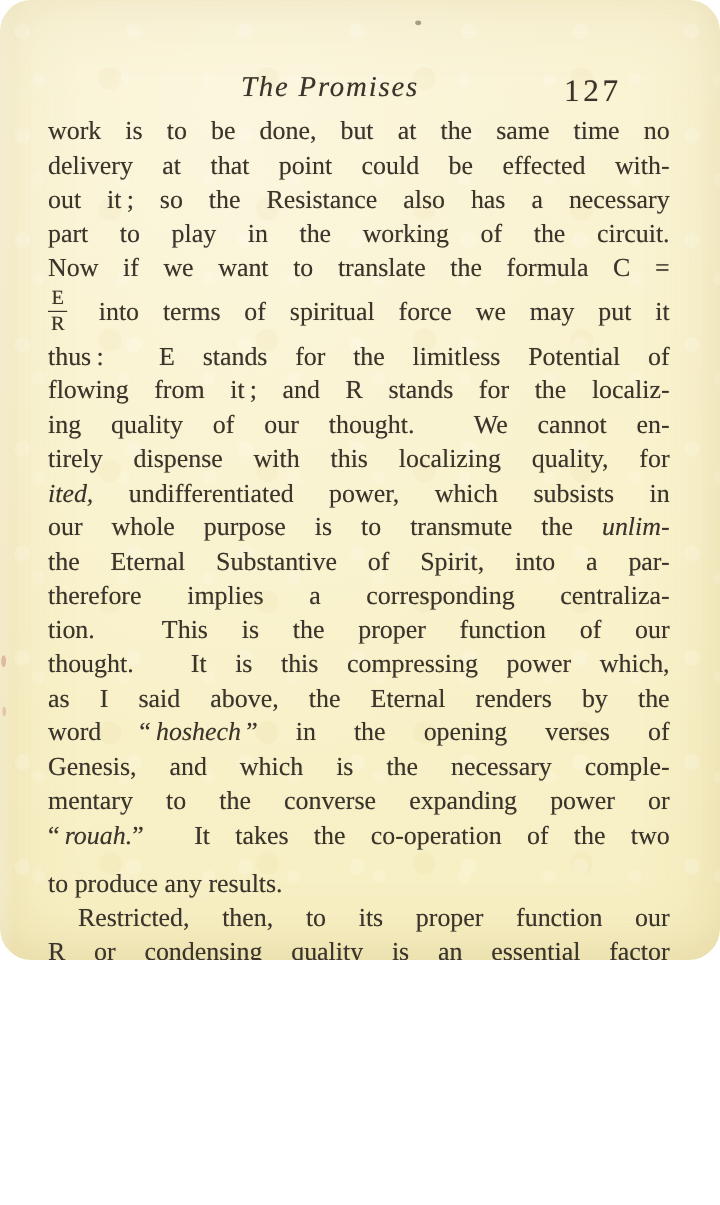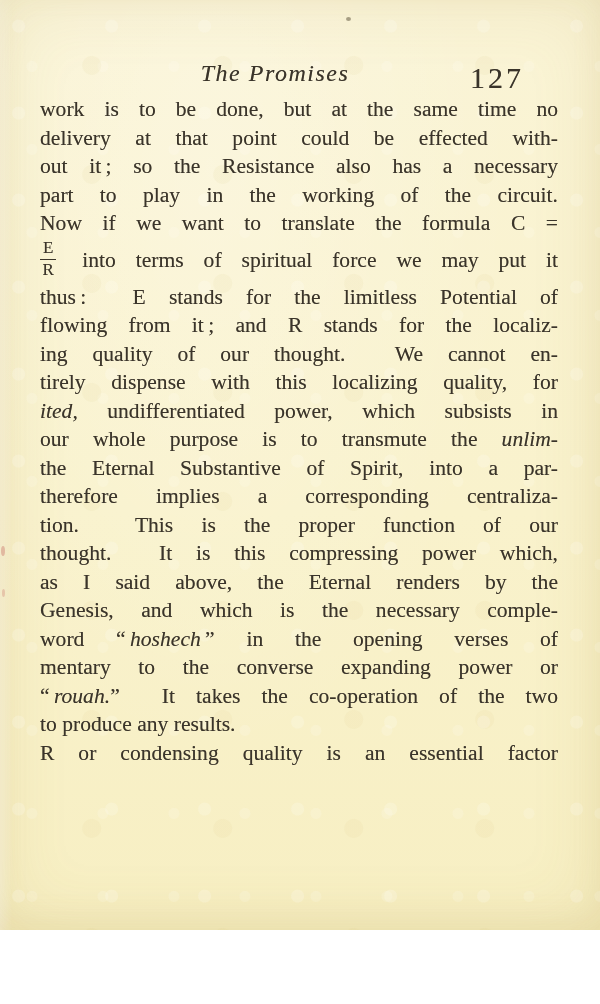--- a/index.html
+++ b/index.html
@@ -1,27 +1,28 @@
 <!DOCTYPE html>
 <html><head>
 <meta charset="utf-8">
 <style>
   html, body { margin: 0; padding: 0; }
   .page {
     position: relative;
     width: 600px;
-    height: 930px;
+    height: 800px;
     overflow: hidden;
     background:
       linear-gradient(90deg, rgba(255,252,238,0.55) 0px, rgba(255,252,238,0) 12px),
       radial-gradient(ellipse at 35% 18%, rgba(255,255,255,0.22), rgba(255,255,255,0) 55%),
       linear-gradient(180deg, #faf4d6 0%, #f9f2cc 55%, #f7efc3 100%);
     box-shadow: inset 0 0 70px rgba(170,140,60,0.14), inset 0 -10px 30px rgba(190,160,80,0.10);
     font-family: "Liberation Serif", "DejaVu Serif", serif;
     color: #3a342a;
+    border-radius: 26px;
   }
   .page::before {
     content: "";
     position: absolute; inset: 0;
     pointer-events: none;
     background-image:
       radial-gradient(circle at 20% 30%, rgba(255,255,255,0.18) 0 6px, rgba(255,255,255,0) 7px),
       radial-gradient(circle at 70% 60%, rgba(215,195,125,0.09) 0 9px, rgba(215,195,125,0) 10px),
       radial-gradient(circle at 45% 80%, rgba(255,255,255,0.14) 0 5px, rgba(255,255,255,0) 6px);
     background-size: 93px 87px, 131px 109px, 71px 83px;
@@ -32,38 +33,38 @@
     transform: translateX(-50%);
     font-style: italic;
     font-size: 24px;
     letter-spacing: 1.5px;
     white-space: nowrap;
     text-shadow: 0 0 0.6px rgba(58,52,42,0.55);
   }
   .page-number {
     position: absolute;
     top: 61px; left: 470px;
-    font-size: 30px;
+    font-size: 26px;
     letter-spacing: 3px;
     text-shadow: 0 0 0.6px rgba(58,52,42,0.55);
   }
   .body-text {
     position: absolute;
     top: 95px; left: 40px;
     width: 518px;
     font-size: 21.6px;
     text-shadow: 0 0 0.6px rgba(58,52,42,0.45);
   }
   .line {
     line-height: 28.5px;
     text-align: justify;
     text-align-last: justify;
     white-space: normal;
   }
-  .line.left { text-align: left; text-align-last: left; }
+  .line.left { text-align: left; text-align-last: left; margin-top: 12px; }
   .line.indent { text-indent: 25px; }
   .line.tall { line-height: 45px; }
   .line em { font-style: italic; }
   .frac {
     display: inline-flex;
     flex-direction: column;
     align-items: center;
     vertical-align: middle;
     font-size: 17px;
     line-height: 1.1;
@@ -105,23 +106,24 @@
       <div class="line"><span>flowing from it ; and R stands for the localiz-</span></div>
       <div class="line"><span>ing quality of our thought.&nbsp; We cannot en-</span></div>
       <div class="line"><span>tirely dispense with this localizing quality, for</span></div>
       <div class="line"><em>ited,</em><span> undifferentiated power, which subsists in</span></div>
       <div class="line"><span>our whole purpose is to transmute the </span><em>unlim-</em></div>
       <div class="line"><span>the Eternal Substantive of Spirit, into a par-</span></div>
       <div class="line"><span>therefore implies a corresponding centraliza-</span></div>
       <div class="line"><span>tion.&nbsp; This is the proper function of our</span></div>
       <div class="line"><span>thought.&nbsp; It is this compressing power which,</span></div>
       <div class="line"><span>as I said above, the Eternal renders by the</span></div>
+      <div class="line"><span>word “ </span><em>hoshech</em><span> ” in the opening verses of</span></div>
       <div class="line"><span>Genesis, and which is the necessary comple-</span></div>
-      <div class="line"><span>word “ </span><em>hoshech</em><span> ” in the opening verses of</span></div>
       <div class="line"><span>mentary to the converse expanding power or</span></div>
       <div class="line"><span>“ </span><em>rouah.</em><span>”&nbsp; It takes the co-operation of the two</span></div>
       <div class="line left"><span>to produce any results.</span></div>
+      <div class="line indent"><span>Restricted, then, to its proper function our</span></div>
       <div class="line"><span>R or condensing quality is an essential factor</span></div>
     </div>
   <div class="speck top"></div>
   <div class="speck edge1"></div>
   <div class="speck edge2"></div>
 </div>
 
 </body></html>

